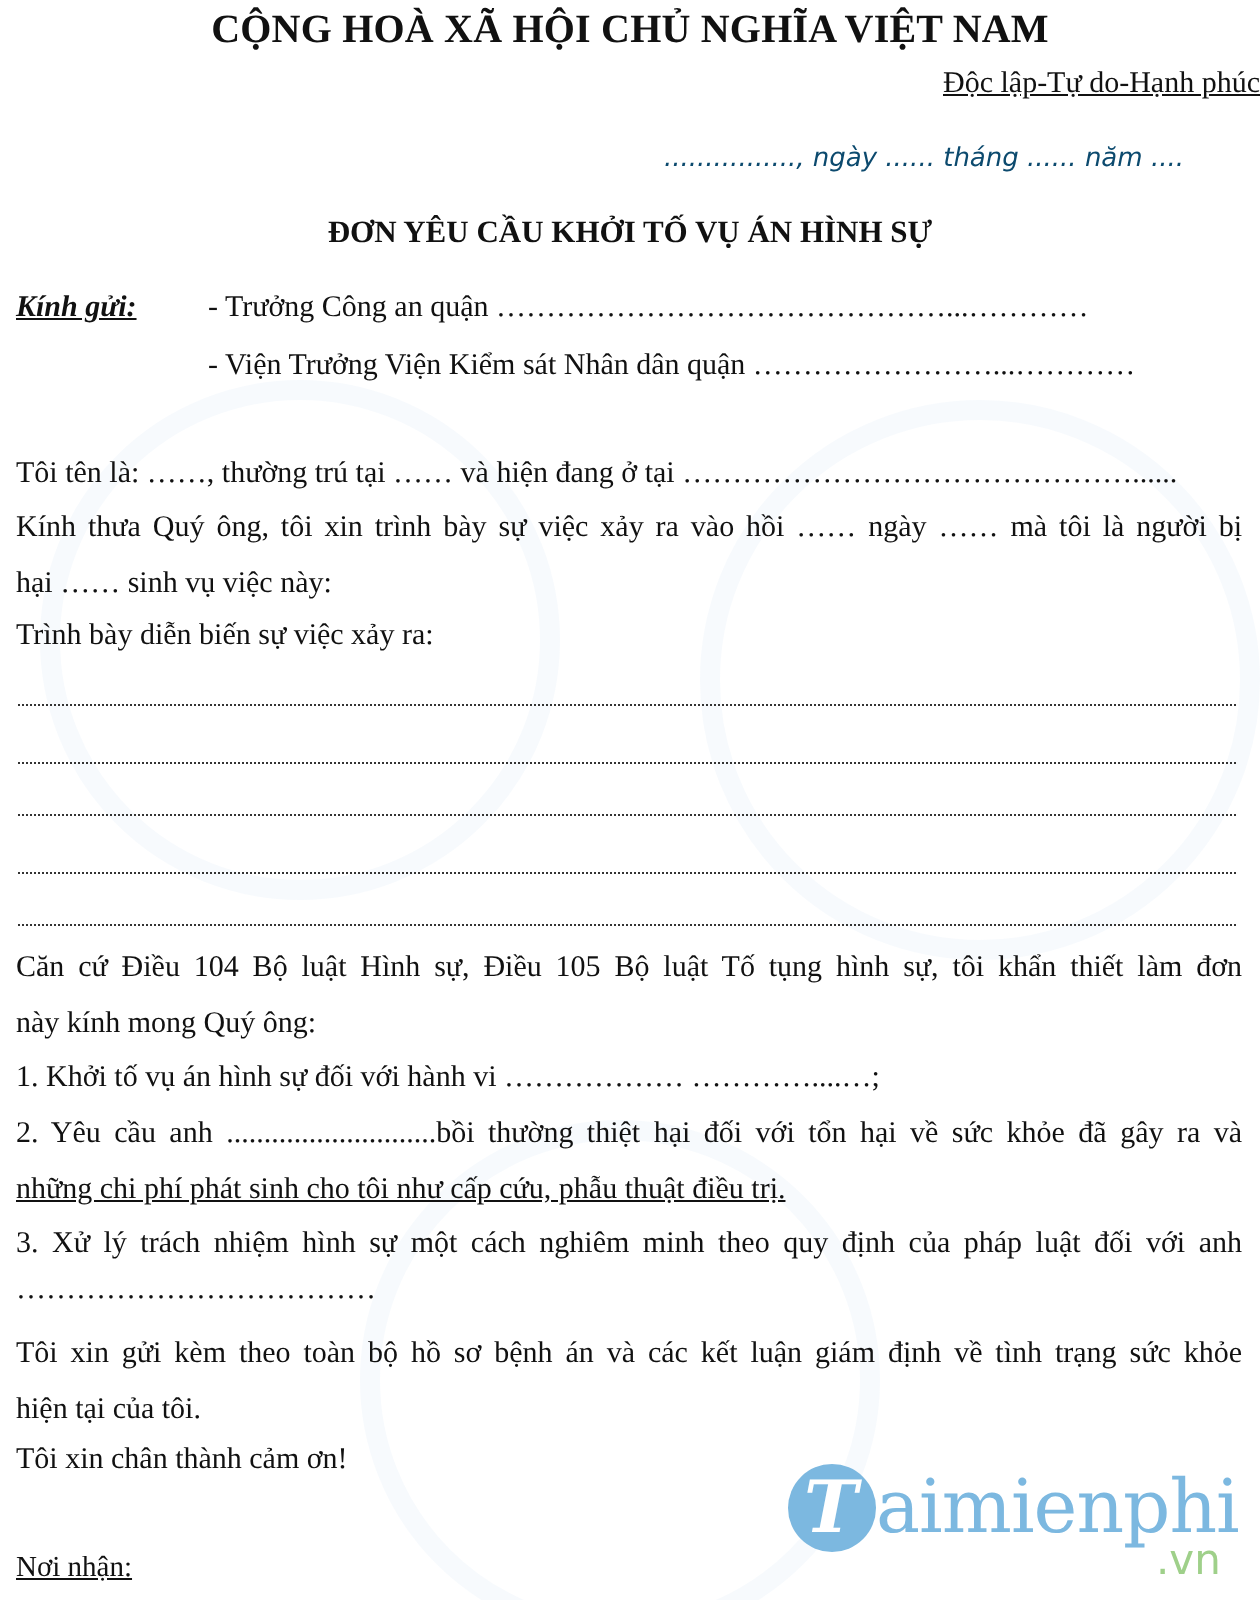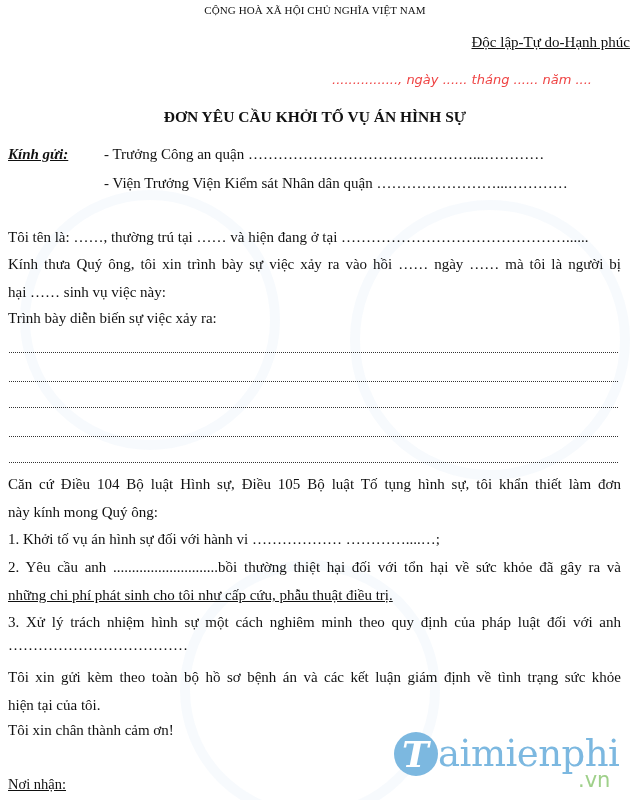--- a/index.html
+++ b/index.html
@@ -26,36 +26,36 @@
     }
     .center {
       left: 0;
       width: 630px;
       text-align: center;
     }
     .underline { text-decoration: underline; }
 
     #header-title {
       top: 4px;
-      font-size: 11px;
-      font-weight: normal;
+      font-size: 20px;
+      font-weight: bold;
       letter-spacing: 0.1px;
     }
     #header-motto {
       top: 34px;
       font-size: 15px;
       text-align: right;
     }
     #date-line {
       top: 72px;
       left: 332px;
       font-family: "DejaVu Sans", sans-serif;
       font-style: italic;
       font-size: 13px;
-      color: #ef4444;
+      color: #0c4a6e;
     }
     #doc-title {
       top: 108px;
       font-size: 15.5px;
       font-weight: bold;
     }
 
     #recipient-label {
       top: 146px;
       left: 8px;

